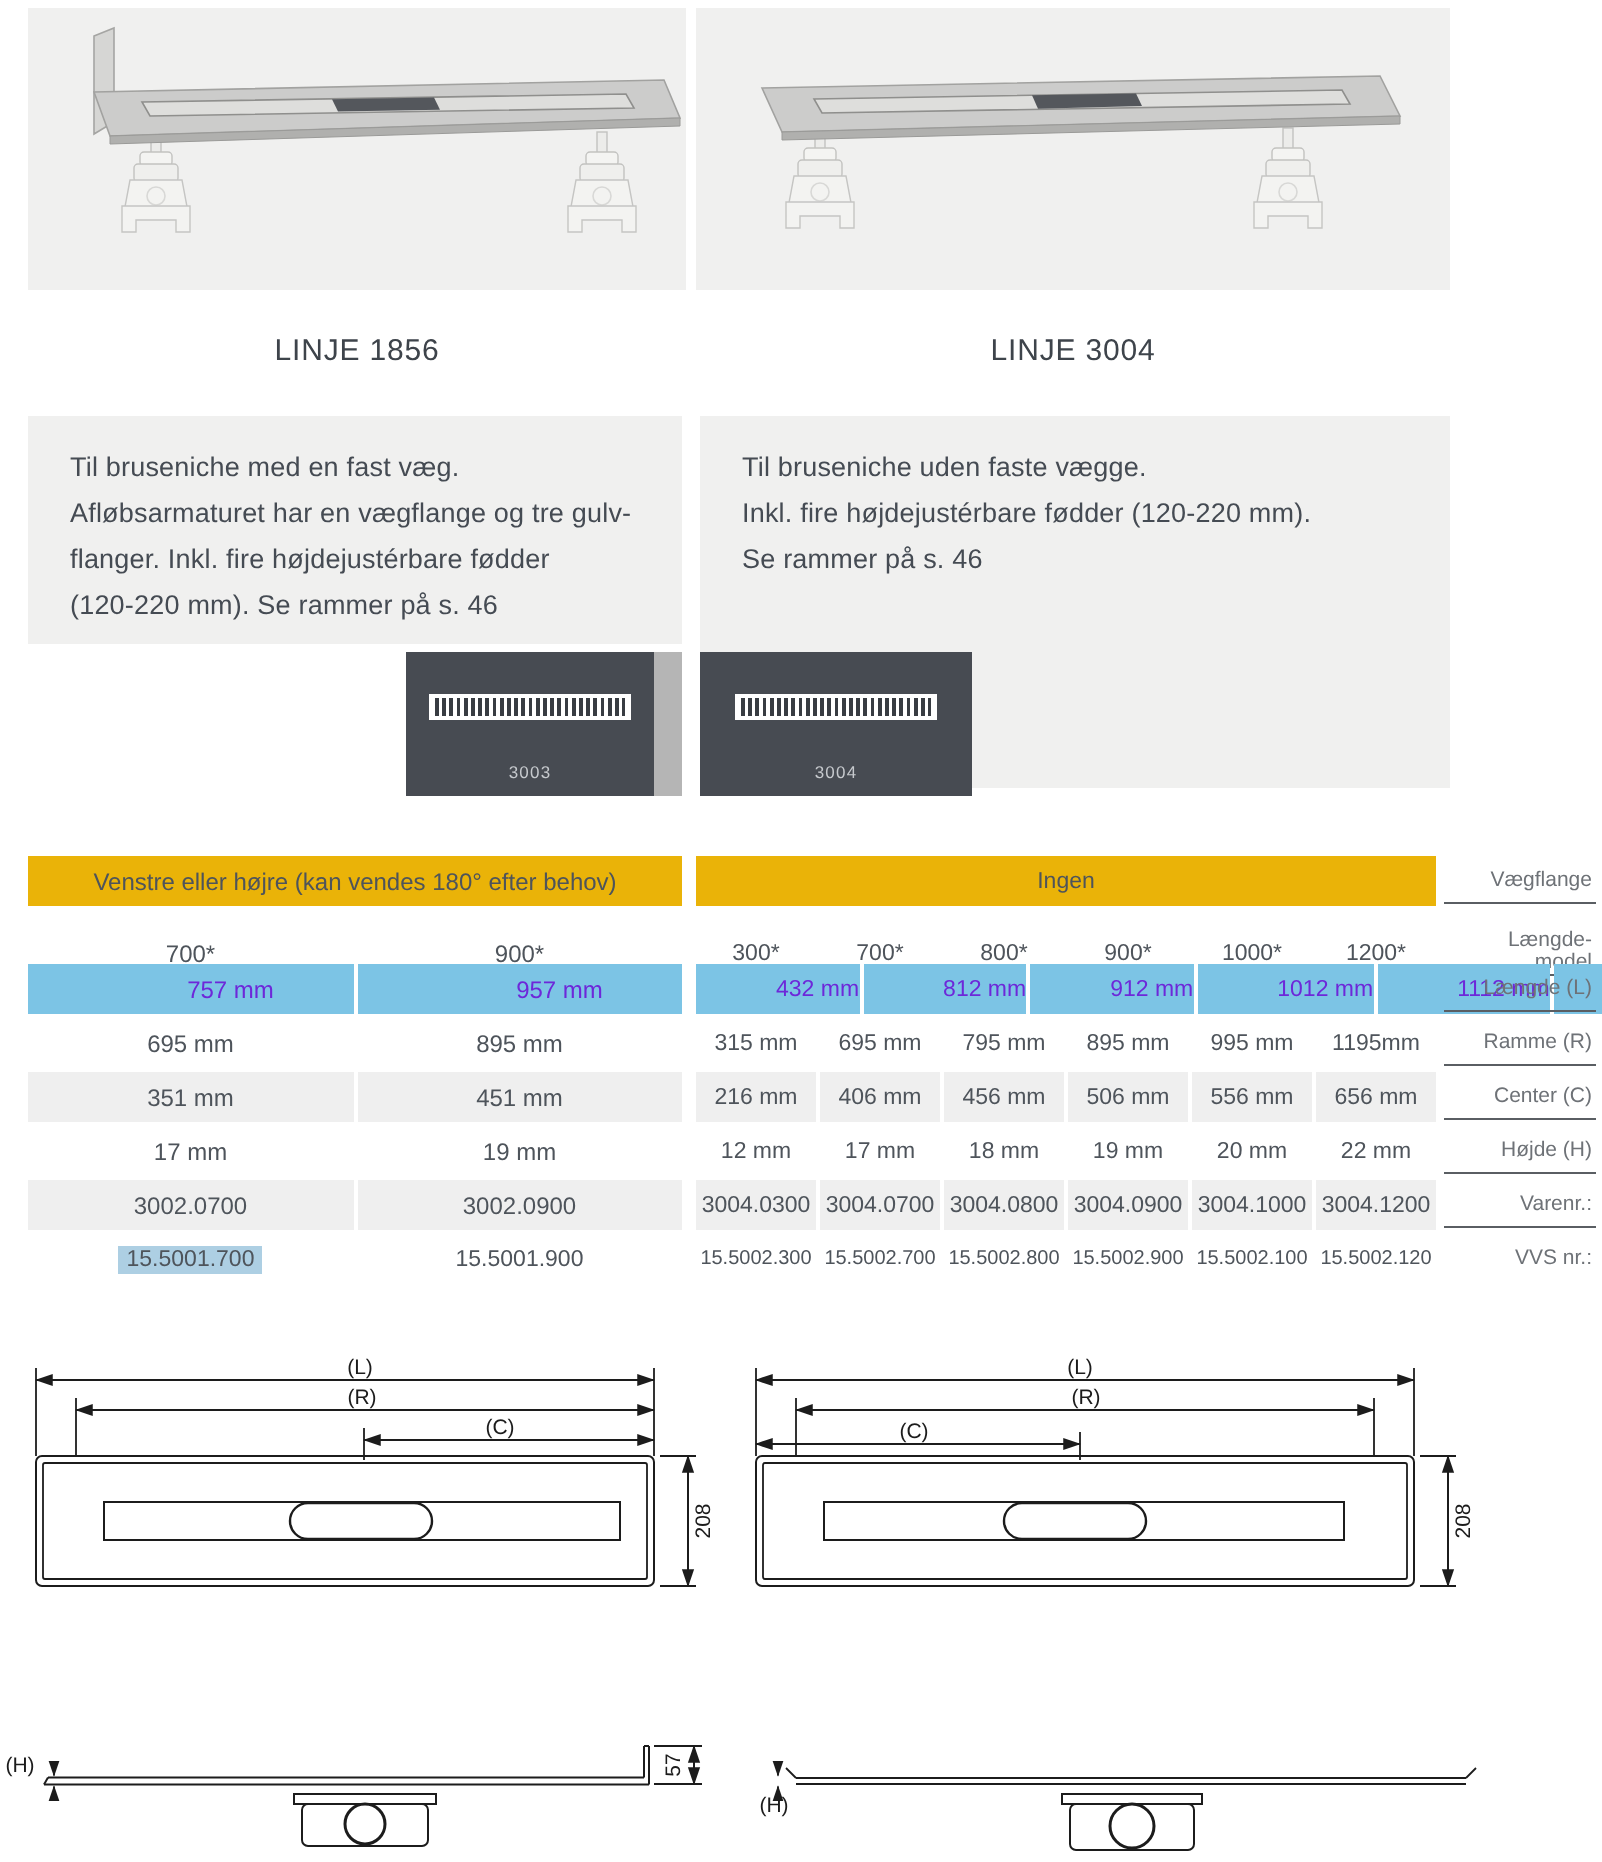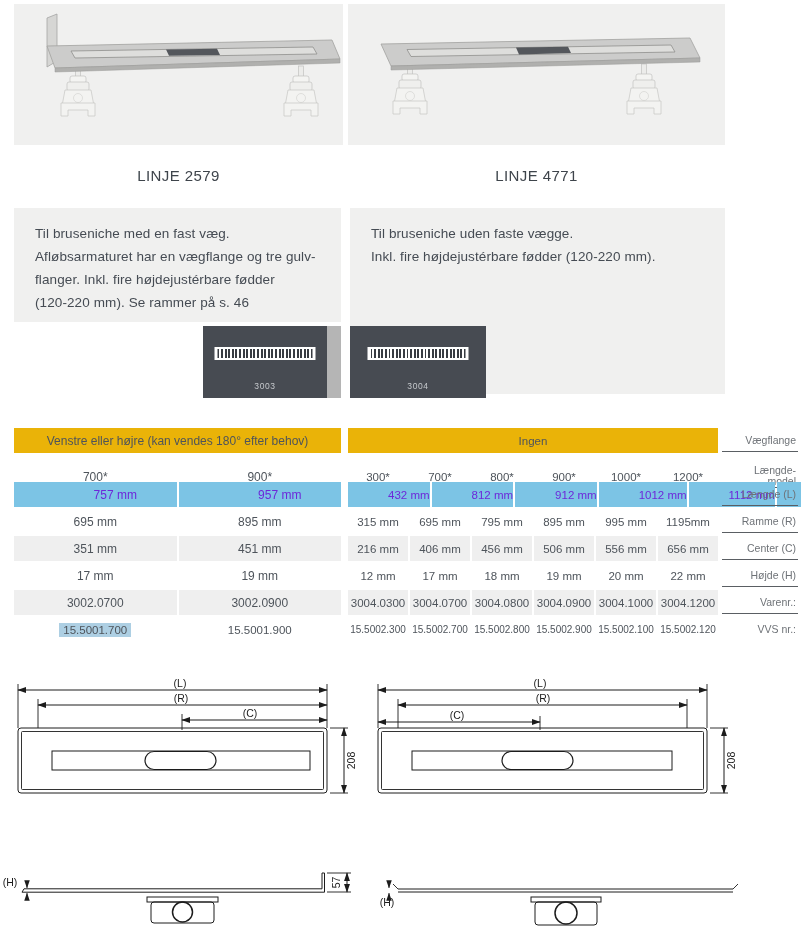--- a/index.html
+++ b/index.html
@@ -103,32 +103,33 @@
         <circle cx="0" cy="92" r="4.5" fill="none" stroke="#d8d8d6" stroke-width="0.8"></circle>
         <path d="M-17,97 h34 v13 h-7 v-6 h-20 v6 h-7 z" fill="#f3f3f1" stroke="#c5c5c3" stroke-width="0.7"></path>
       </g>
       <polygon points="33,40 342,34 352,54 43,62" fill="#cccccb" stroke="#a2a2a0" stroke-width="0.8"></polygon>
       <polygon points="43,62 352,54 352,58 43,66" fill="#b0b0ae" stroke="#9a9a98" stroke-width="0.5"></polygon>
       <polygon points="59,45.5 323,41 327,48 63,52.5" fill="#dededc" stroke="#8f8f8d" stroke-width="0.8"></polygon>
       <polygon points="168,43.6 220,42.8 223,49 171,50.4" fill="#54575c"></polygon>
     </svg>
   </div>
 
-  <div class="title" style="left:14px;width:329px;">LINJE 2579</div>
-  <div class="title" style="left:348px;width:377px;">LINJE 4771</div>
+  <div class="title" style="left:14px;width:329px;">LINJE 1856</div>
+  <div class="title" style="left:348px;width:377px;">LINJE 3004</div>
 
   <div class="desc" style="left:14px;width:327px;height:114px;">
     <div>Til bruseniche med en fast væg.</div>
     <div>Afløbsarmaturet har en vægflange og tre gulv-</div>
     <div>flanger. Inkl. fire højdejustérbare fødder</div>
     <div>(120-220 mm). Se rammer på s. 46</div>
   </div>
   <div class="desc" style="left:350px;width:375px;height:186px;">
     <div>Til bruseniche uden faste vægge.</div>
     <div>Inkl. fire højdejustérbare fødder (120-220 mm).</div>
+    <div>Se rammer på s. 46</div>
   </div>
 
   <div class="grate" style="left:203px;width:138px;">
     <div class="grate-dark" style="width:124px;">
       <div class="grate-white">
           <div class="grate-bars"></div>
         </div>
       <div class="grate-num">3003</div>
     </div>
     <div class="grate-strip" style="width:14px;"></div>

